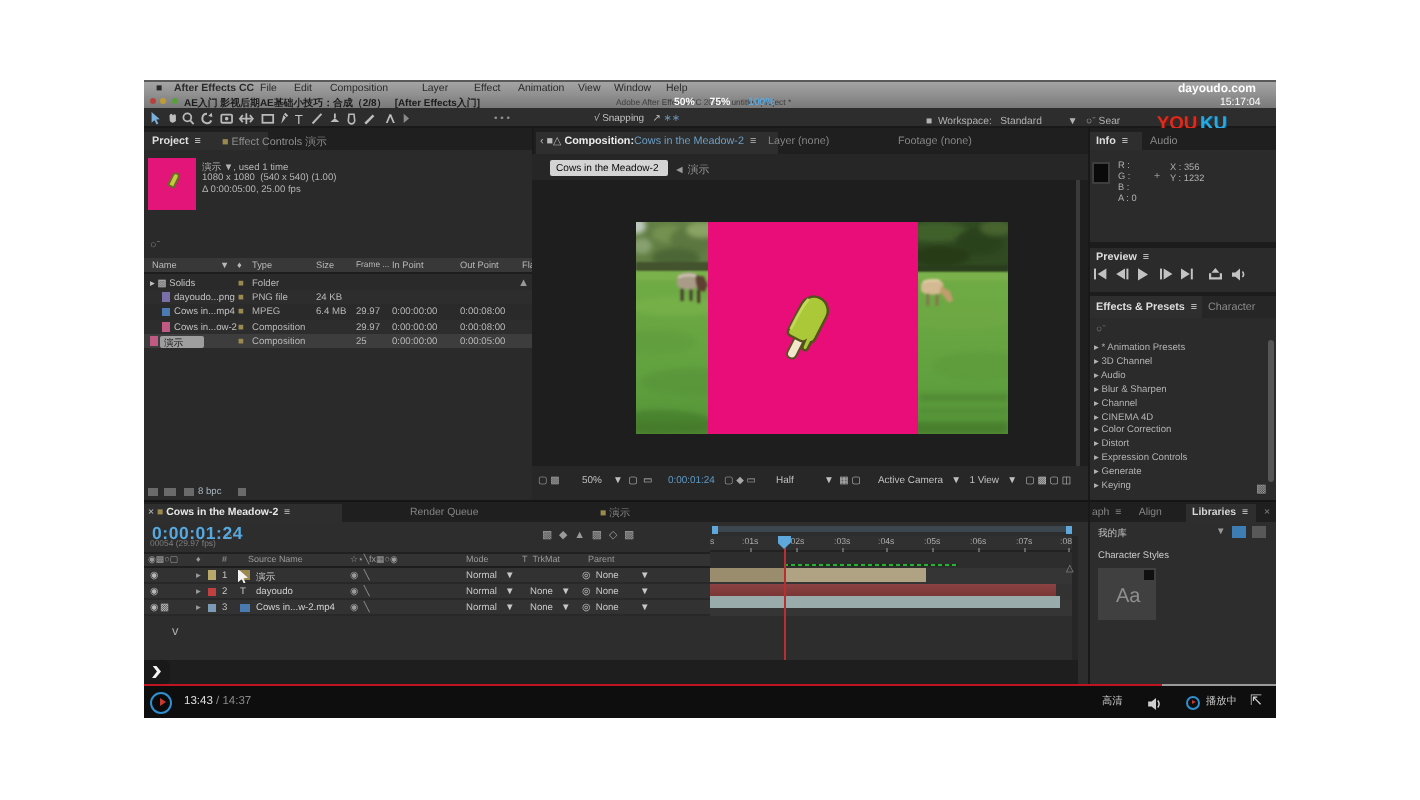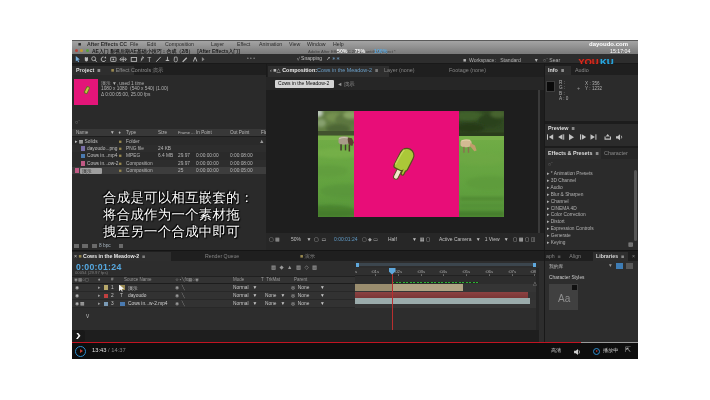--- a/index.html
+++ b/index.html
@@ -430,14 +430,13 @@
   <div class="tx" style="left:479px;top:307.2px;font-size:8px;color:#c8c8c8;transform:scale(.64)">高清</div>
   <svg class="a" style="left:502px;top:308.5px" width="7" height="6" viewBox="0 0 8 7">
       <path d="M0,2 h2 l2.6,-2 v7 l-2.6,-2 h-2 Z" fill="#cfcfcf"></path>
       <path d="M5.6,1.5 q1.6,2 0,4" stroke="#cfcfcf" stroke-width="0.9" fill="none"></path>
     </svg>
   <div class="a" style="left:521px;top:308px;width:7px;height:7px;border-radius:50%;border:1.2px solid #2f8fd0"></div>
   <div class="a" style="left:523.6px;top:310px;width:0;height:0;border-left:2.4px solid #c23a30;border-top:1.6px solid transparent;border-bottom:1.6px solid transparent"></div>
   <div class="tx" style="left:531px;top:307.4px;font-size:8px;color:#c8c8c8;transform:scale(.64)">播放中</div>
   <div class="tx" style="left:553px;top:306px;font-size:9px;color:#cfcfcf;transform:scale(.8)">⇱</div>
 
-  <div class="tx" id="sub" style="left:31px;top:149px;font-size:13.4px;color:#fff;line-height:17px;letter-spacing:0.3px;text-shadow:0 0 2px #000,1px 1px 1px #000,-1px -1px 1px #000;font-weight:500">合成是可以相互嵌套的：<br>将合成作为一个素材拖<br>拽至另一个合成中即可</div>
 </div>
 
 </body></html>

